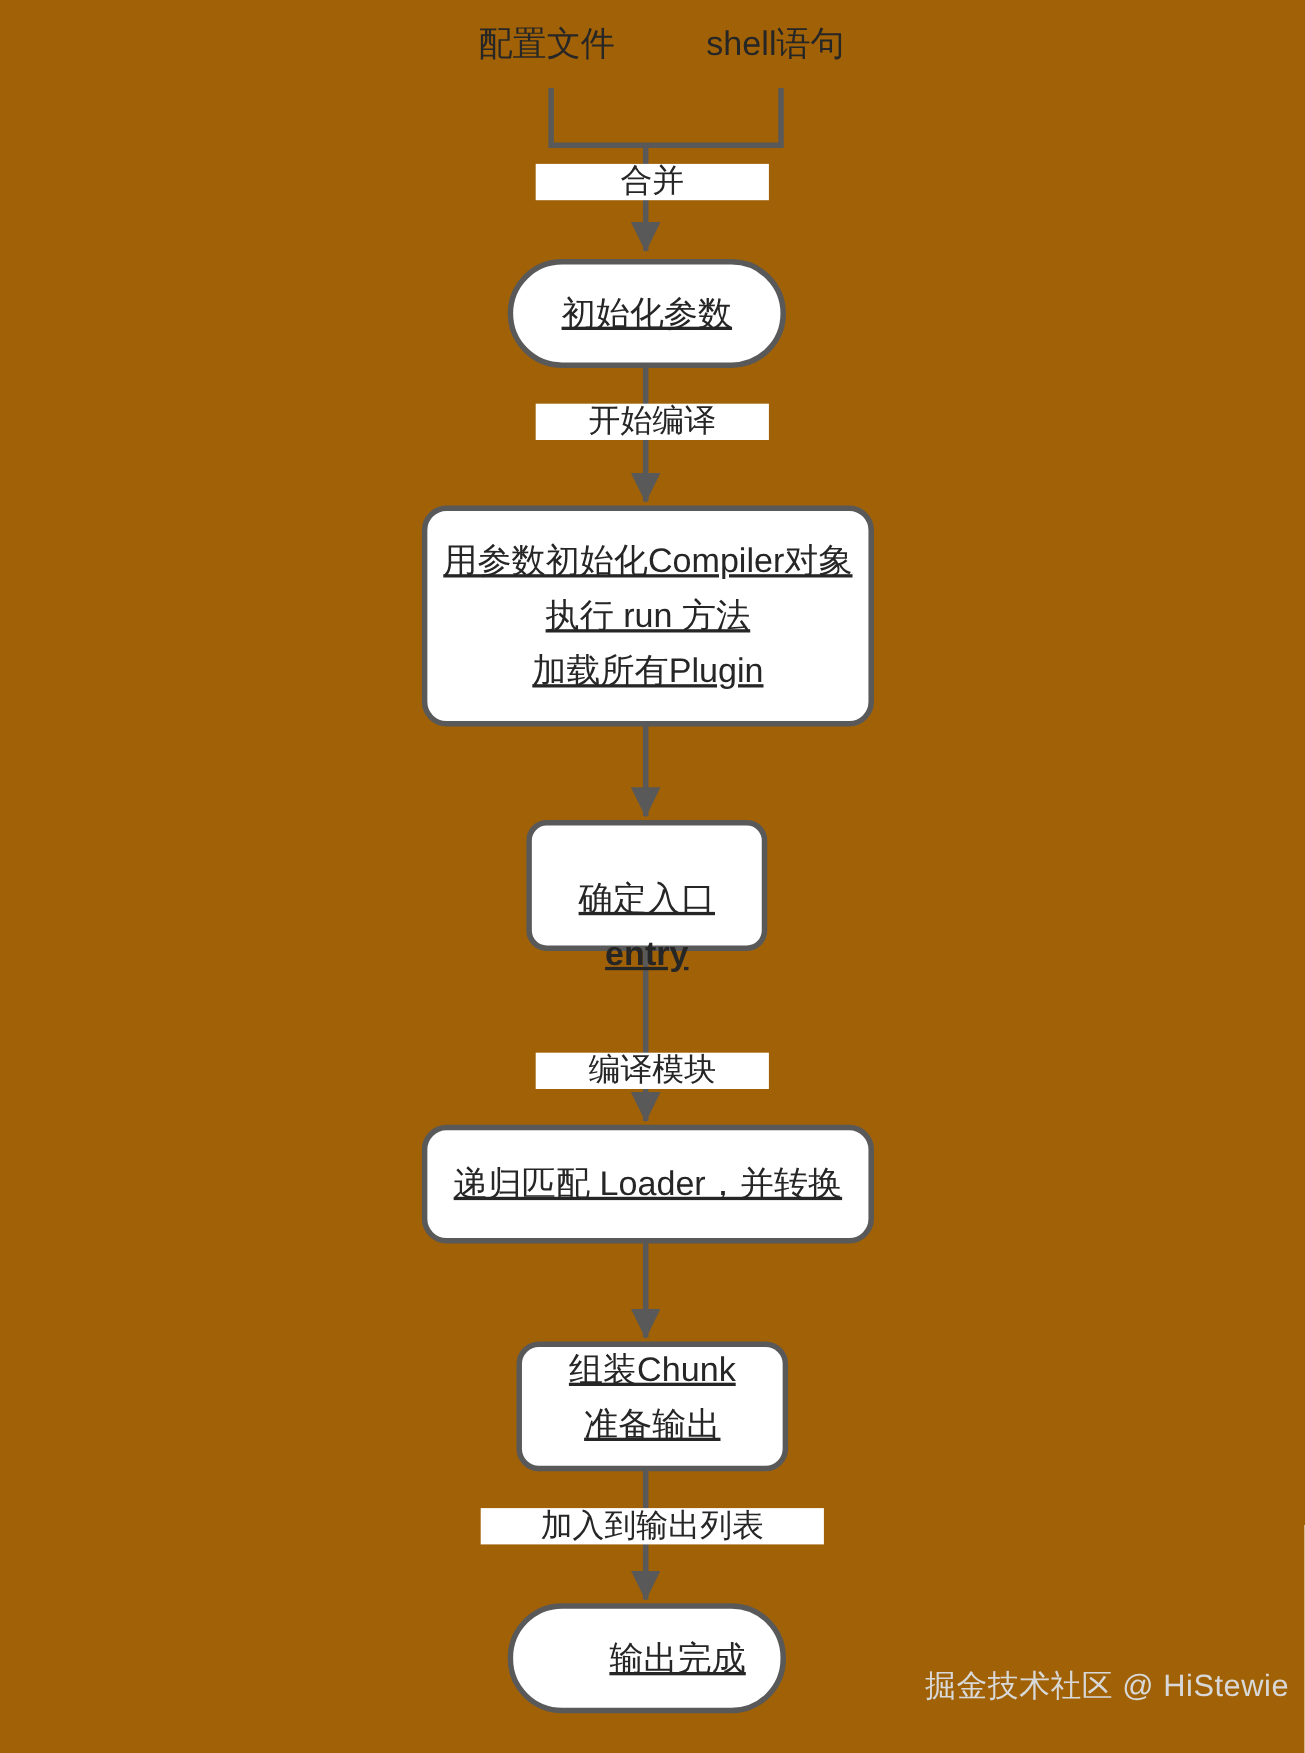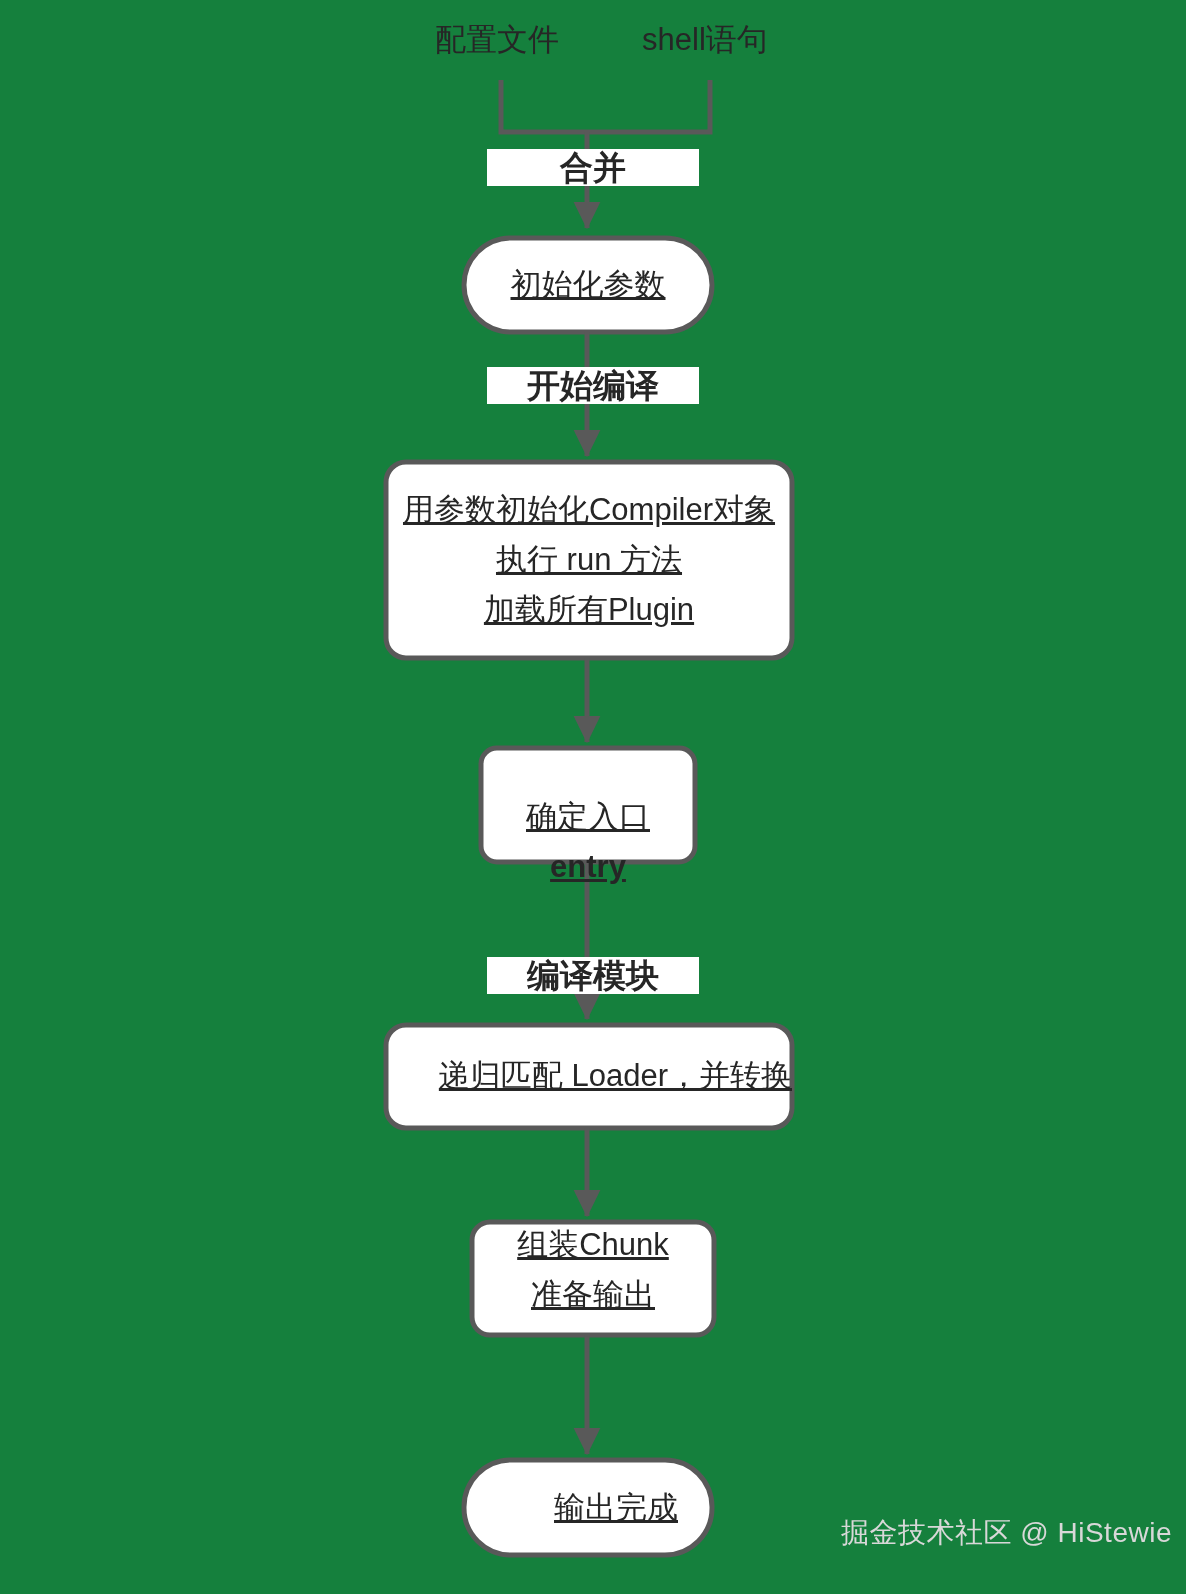--- a/index.html
+++ b/index.html
@@ -9,21 +9,21 @@
     background: #ffffff;
   }
   body {
     font-family: "Liberation Sans", "DejaVu Sans", sans-serif;
     color: #262626;
   }
   #canvas {
     position: relative;
     width: 1186px;
     height: 1594px;
-    background: #15803d;
+    background: #a16207;
     overflow: hidden;
   }
   #flow-svg {
     position: absolute;
     left: 0;
     top: 0;
     width: 1186px;
     height: 1594px;
   }
   .node-text,
@@ -44,24 +44,23 @@
     display: block;
     padding: 0;
   }
   .node-text .line + .line {
     margin-top: 19px;
   }
   .node-text .bold {
     font-weight: 700;
   }
   .edge-text {
-    font-size: 33px;
+    font-size: 29px;
     background: #ffffff;
     padding: 2px 6px;
-    font-weight: bold;
   }
   .source-text {
     font-size: 31px;
   }
   .watermark {
     position: absolute;
     font-size: 28px;
     color: #d8d8d8;
     white-space: nowrap;
     letter-spacing: 0.5px;
@@ -136,29 +135,32 @@
 
   <div class="node-text" style="left:481px; top:765px; width:214px;margin-top:36px;">
     <span class="line">确定入口</span>
     <span class="line bold">entry</span>
   </div>
 
   <div class="edge-text" style="left:487px; top:917px; width:200px;margin-top:40px;">
     <span>编译模块</span>
   </div>
 
-  <div class="node-text" style="left:386px; top:1060px; width:406px;text-align:right;">
+  <div class="node-text" style="left:386px; top:1060px; width:406px;">
     <span class="line">递归匹配 Loader，并转换</span>
   </div>
 
   <div class="node-text" style="left:472px; top:1229px; width:242px;">
     <span class="line">组装Chunk</span>
     <span class="line">准备输出</span>
   </div>
 
+  <div class="edge-text" style="left:437px; top:1371px; width:300px;">
+    <span>加入到输出列表</span>
+  </div>
 
   <div class="node-text" style="left:492px; top:1492px; width:248px;">
     <span class="line">输出完成</span>
   </div>
 
   <div class="watermark" style="left:841px; top:1514px;">掘金技术社区 @ HiStewie</div>
 
 </div>
 
 </body></html>

